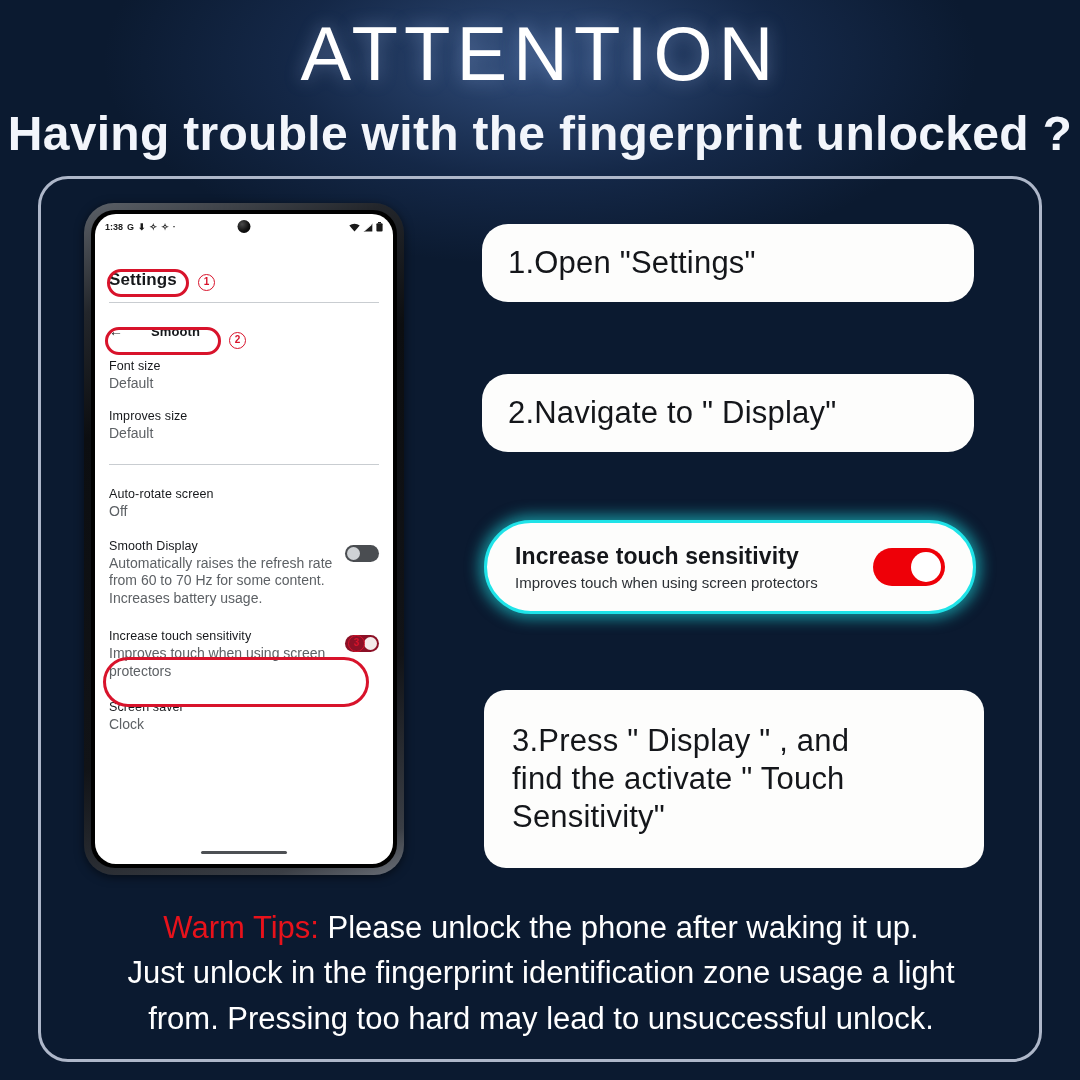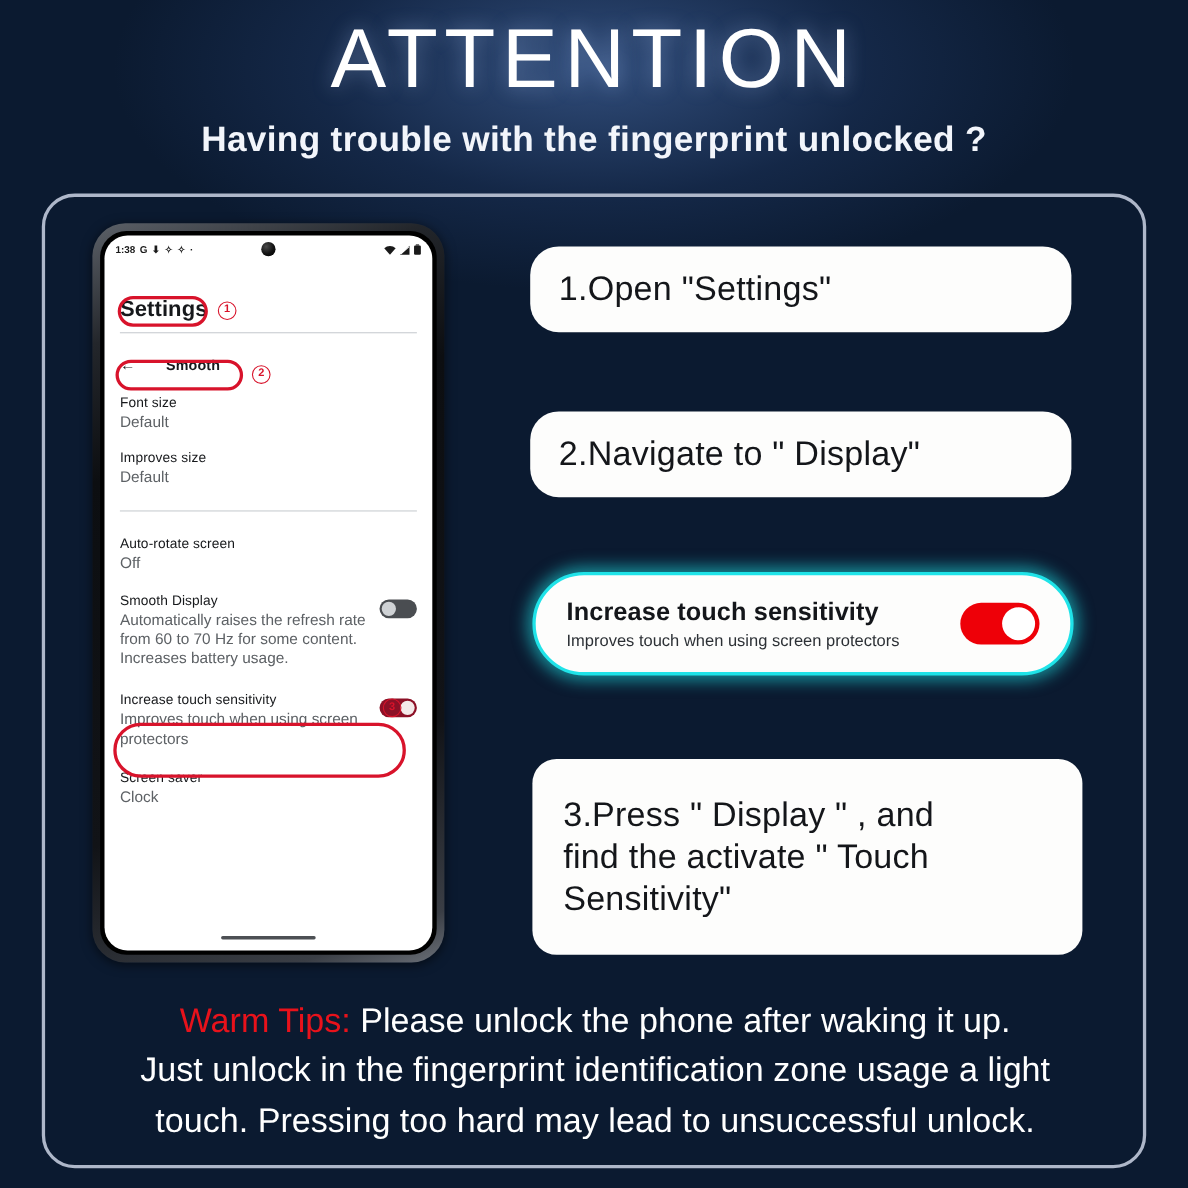--- a/index.html
+++ b/index.html
@@ -14,21 +14,21 @@
     background:radial-gradient(ellipse 560px 260px at 540px 62px, rgba(72,108,168,0.62) 0%, rgba(38,66,116,0.34) 45%, rgba(11,26,48,0) 78%);}
   
   #header{position:absolute;left:0;top:0;width:1080px;text-align:center;}
   #title{
     color:#ffffff;font-size:76px;letter-spacing:6px;font-weight:400;
     font-family:"Liberation Sans", sans-serif;
     margin-top:16px;line-height:1;
     text-shadow:0 0 18px rgba(180,205,255,0.35);
   }
   #subtitle{
-    color:#f2f5fb;font-size:32px;font-weight:700;margin-top:18px;line-height:1;
+    color:#f2f5fb;font-size:48px;font-weight:700;margin-top:18px;line-height:1;
     letter-spacing:0.3px;
   }
   
   #frame{
     position:absolute;left:38px;top:176px;width:1004px;height:886px;
     border:3px solid #aeb7c9;border-radius:30px;box-sizing:border-box;
   }
   
   #phone{
     position:absolute;left:84px;top:203px;width:320px;height:672px;
@@ -155,21 +155,21 @@
             <rect x="2" y="0" width="3" height="1.2" fill="#1a1a1a"></rect>
             <rect x="0.4" y="1.2" width="6.2" height="8.4" rx="1.1" fill="#1a1a1a"></rect>
           </svg>
         </div>
       </div>
 
       <div id="settings-body">
 
         <div style="height:30px;"></div>
         <div class="row" style="height:22px;">
-          <span class="row-title" style="font-size:20px;font-weight:700;">Settings</span>
+          <span class="row-title" style="font-size:17px;font-weight:700;">Settings</span>
         </div>
         <div class="divider" style="margin:10px 0 16px 0;"></div>
 
         <div class="row" style="height:24px;display:flex;align-items:center;">
           <span style="font-size:14px;line-height:1;margin-right:28px;">←</span>
           <span class="row-title" style="font-size:13px;font-weight:700;">Smooth</span>
         </div>
 
         <div class="row" style="margin-top:16px;">
           <div class="row-title">Font size</div>
@@ -248,14 +248,14 @@
     <div class="callout-text">find the activate " Touch</div>
     <div class="callout-text">Sensitivity"</div>
   </div>
 </div>
 
 <div id="tips">
   <div>
     <span class="hl">Warm Tips:</span><span> Please unlock the phone after waking it up.</span>
   </div>
   <div>Just unlock in the fingerprint identification zone usage a light</div>
-  <div>touch. Pressing too hard may lead to unsuccessful unlock.</div>
+  <div>from. Pressing too hard may lead to unsuccessful unlock.</div>
 </div>
 
 </body></html>

